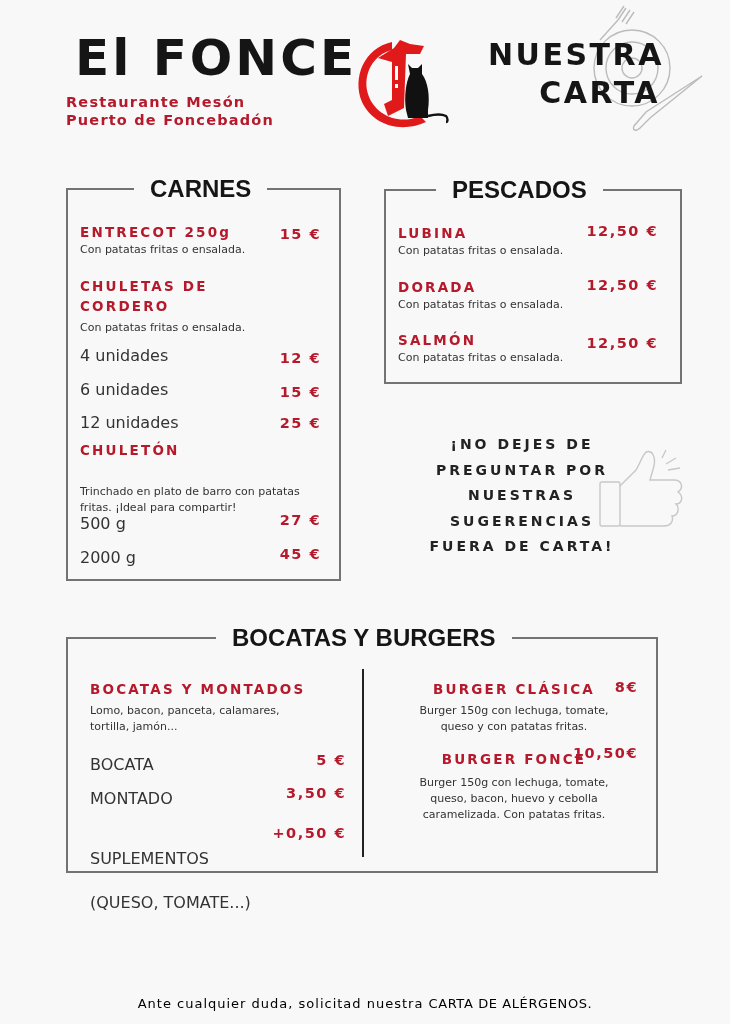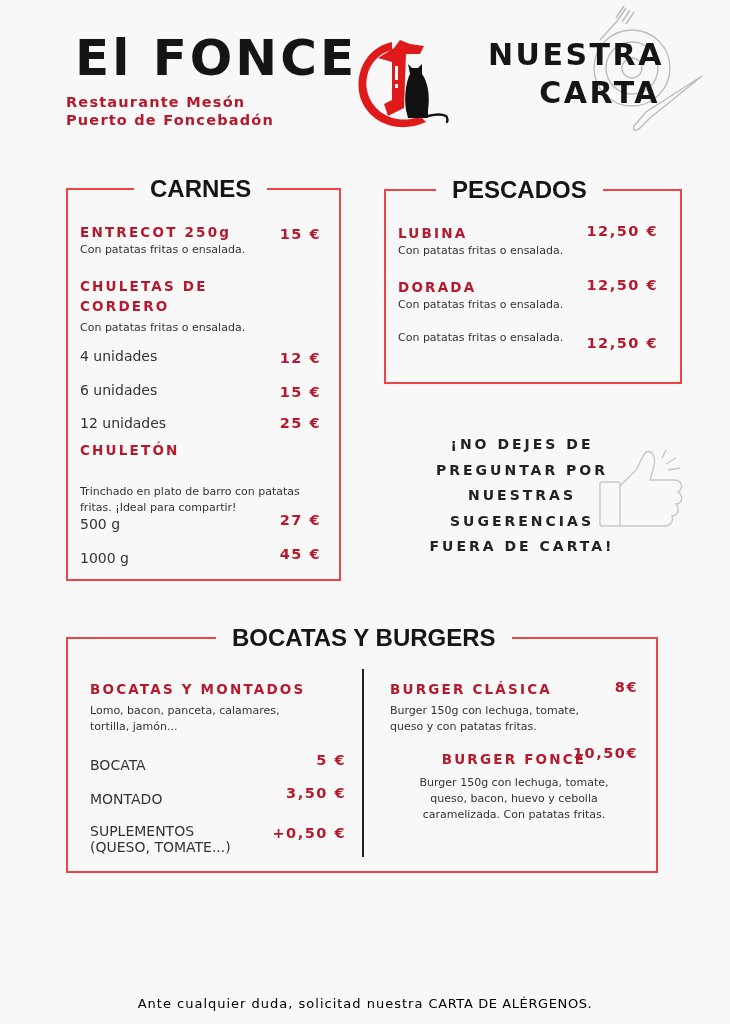--- a/index.html
+++ b/index.html
@@ -15,37 +15,37 @@
   .brand-sub {
     left: 66px; font-family: "DejaVu Sans", sans-serif; font-weight: bold; font-size: 14.5px;
     color: #b5192b; letter-spacing: 1.2px; line-height: 21px;
   }
   .logo { left: 348px; top: 30px; width: 104px; height: 104px; }
   .carta-title {
     left: 488px; top: 36px; width: 172px; text-align: right; font-weight: bold; font-size: 30px;
     letter-spacing: 2.5px; line-height: 38px; color: #151515;
   }
   .carta-deco { left: 590px; top: 0px; width: 115px; height: 140px; }
-  .box { position: absolute; border: 2px solid #ef4444; box-sizing: border-box; }
+  .box { position: absolute; border: 2px solid #737373; box-sizing: border-box; }
   .box-title {
     position: absolute; top: -16px; background: #f8f8f8; padding: 0 16px;
     font-family: "Liberation Sans", sans-serif; font-weight: bold; font-size: 24px; color: #151515;
     line-height: 30px; white-space: nowrap;
   }
   .iname {
     font-family: "DejaVu Sans", sans-serif; font-weight: bold; font-size: 13.5px; letter-spacing: 2.2px;
     color: #b5192b; line-height: 20px;
   }
   .iprice {
     font-family: "DejaVu Sans", sans-serif; font-weight: bold; font-size: 14.5px; letter-spacing: 1.5px;
     color: #b5192b; position: absolute; right: 18px; white-space: nowrap;
   }
   .idesc { font-size: 11px; color: #333; line-height: 16px; }
   .row { position: absolute; left: 12px; right: 0; }
-  .lbl { font-size: 14px; color: #333; }
+  .lbl { font-size: 16px; color: #333; margin-top: 28px; }
   .promo {
     left: 412px; top: 432px; width: 220px; text-align: center; font-weight: bold; font-size: 14px;
     letter-spacing: 3px; line-height: 25.5px; color: #222; font-family: "DejaVu Sans", sans-serif;
   }
   .thumb { left: 596px; top: 446px; width: 92px; height: 86px; }
   .footer {
     left: 0; width: 730px; top: 996px; text-align: center; font-size: 13px; letter-spacing: 1px; color: #000000;
   }
   .footer b { font-weight: normal; letter-spacing: 0.6px; }
 </style>
@@ -113,39 +113,40 @@
     <div class="iname">CHULETÓN</div>
     <div class="idesc" style="margin-top:24px;">Trinchado en plato de barro con patatas</div>
     <div class="idesc">fritas. ¡Ideal para compartir!</div>
   </div>
 
   <div class="row" style="top:324px;">
     <span class="lbl">500 g</span>
     <span class="iprice" style="top:-2px;">27 €</span>
   </div>
   <div class="row" style="top:358px;">
-    <span class="lbl">1000 g</span>
+    <span class="lbl">2000 g</span>
     <span class="iprice" style="top:-2px;">45 €</span>
   </div>
 </div>
 
 <div class="box" style="left:384px; top:189px; width:298px; height:195px;">
   <div class="box-title" style="left:50px;">PESCADOS</div>
 
   <div class="row" style="top:32px;">
     <div class="iname">LUBINA</div>
     <div class="iprice" style="top:0px; right:22px;">12,50 €</div>
     <div class="idesc">Con patatas fritas o ensalada.</div>
   </div>
   <div class="row" style="top:86px;">
     <div class="iname">DORADA</div>
     <div class="iprice" style="top:0px; right:22px;">12,50 €</div>
     <div class="idesc">Con patatas fritas o ensalada.</div>
   </div>
   <div class="row" style="top:139px;">
+    <div class="iname">SALMÓN</div>
     <div class="iprice" style="top:5px; right:22px;">12,50 €</div>
     <div class="idesc">Con patatas fritas o ensalada.</div>
   </div>
 </div>
 
 <svg class="abs thumb" viewBox="0 0 92 86">
   <g fill="none" stroke="#c8c8c8" stroke-width="1.4">
     <rect x="4" y="36" width="20" height="44" rx="2"></rect>
     <path d="M24 40 L 40 24 C 44 18, 46 10, 50 6 C 56 4, 60 10, 58 20 L 54 34 L 78 34 C 86 34, 88 42, 82 46 C 88 50, 86 58, 80 58 C 84 62, 82 70, 76 70 C 78 76, 74 80, 68 80 L 24 80"></path>
     <path d="M66 12 L 70 4 M70 18 L 80 12 M72 24 L 84 22"></path>
@@ -176,21 +177,21 @@
   <div class="abs" style="left:22px; top:150px; width:256px;">
     <span class="lbl">MONTADO</span>
     <span class="iprice" style="top:-4px; right:0;">3,50 €</span>
   </div>
   <div class="abs" style="left:22px; top:184px; width:256px;">
     <div class="lbl" style="line-height:16px;">SUPLEMENTOS</div>
     <div class="lbl" style="line-height:16px;">(QUESO, TOMATE...)</div>
     <span class="iprice" style="top:2px; right:0;">+0,50 €</span>
   </div>
 
-  <div class="abs" style="left:322px; top:40px; width:248px;">
+  <div class="abs" style="left:322px; top:40px; width:248px;text-align:center;">
     <div class="iname">BURGER CLÁSICA</div>
     <div class="iprice" style="top:0; right:0;">8€</div>
     <div class="idesc" style="margin-top:4px;">Burger 150g con lechuga, tomate,</div>
     <div class="idesc">queso y con patatas fritas.</div>
   </div>
   <div class="abs" style="left:322px; top:110px; width:248px;text-align:center;">
     <div class="iname">BURGER FONCE</div>
     <div class="iprice" style="top:-4px; right:0;">10,50€</div>
     <div class="idesc" style="margin-top:6px;">Burger 150g con lechuga, tomate,</div>
     <div class="idesc">queso, bacon, huevo y cebolla</div>

